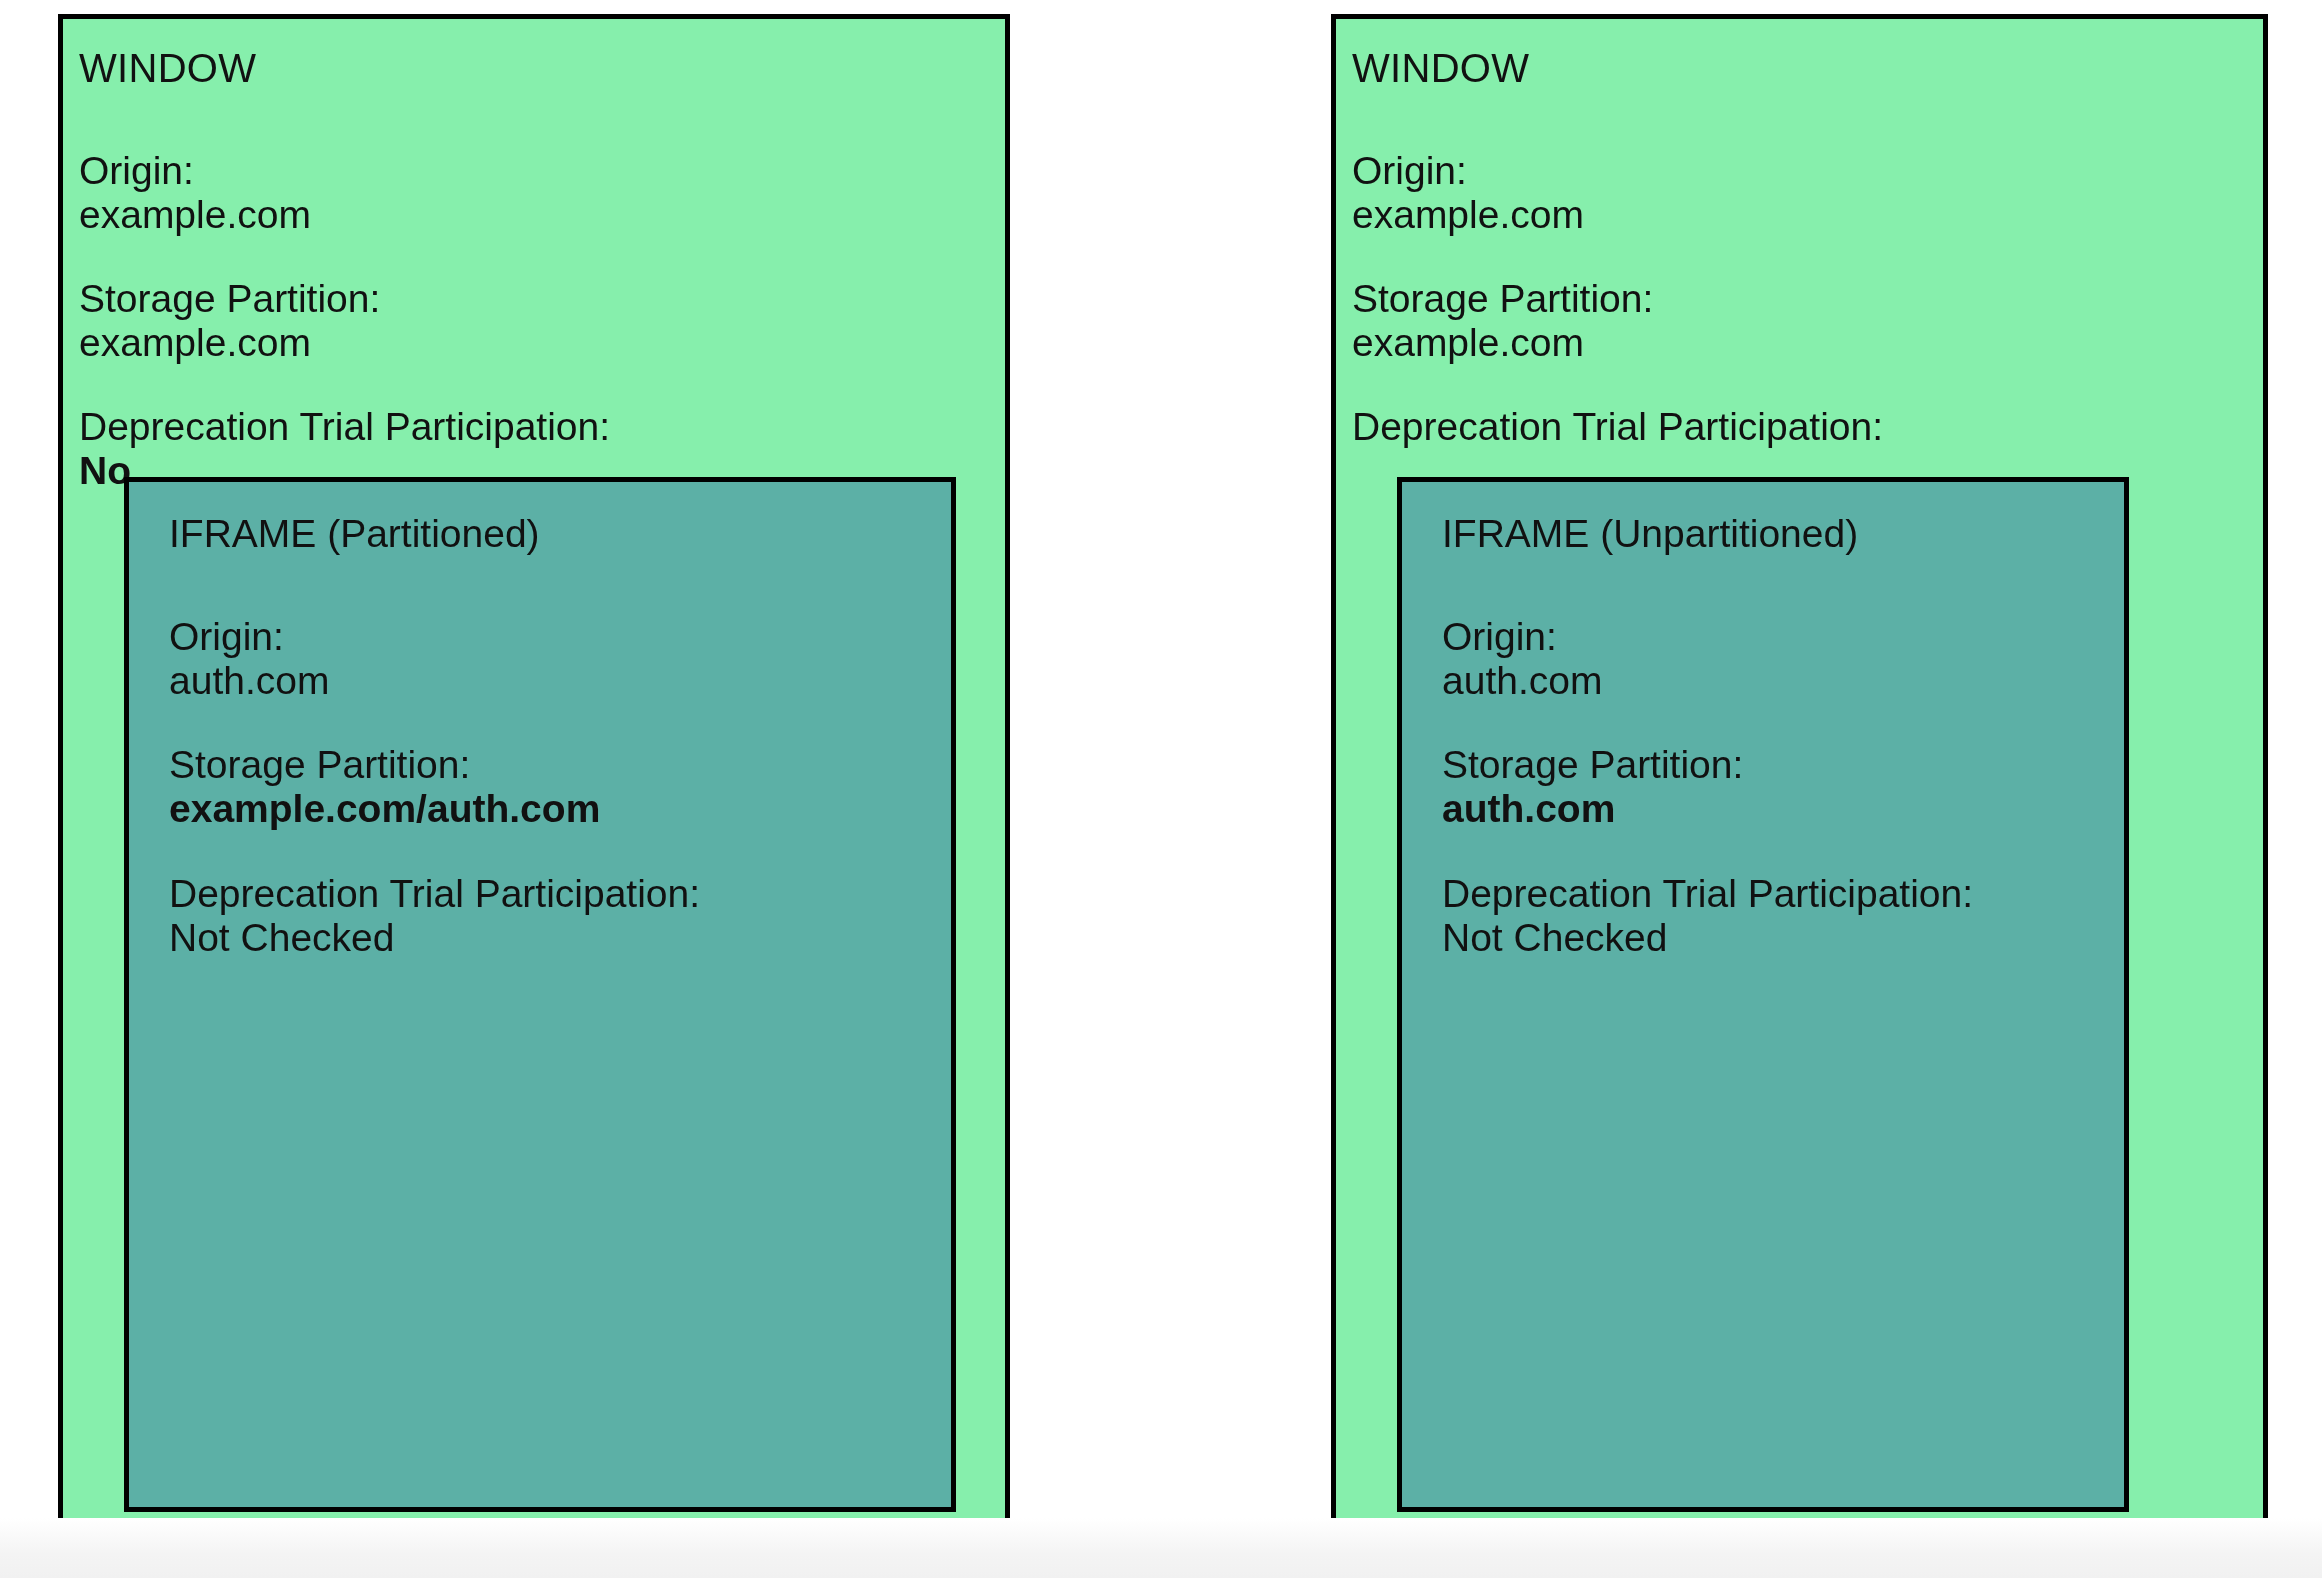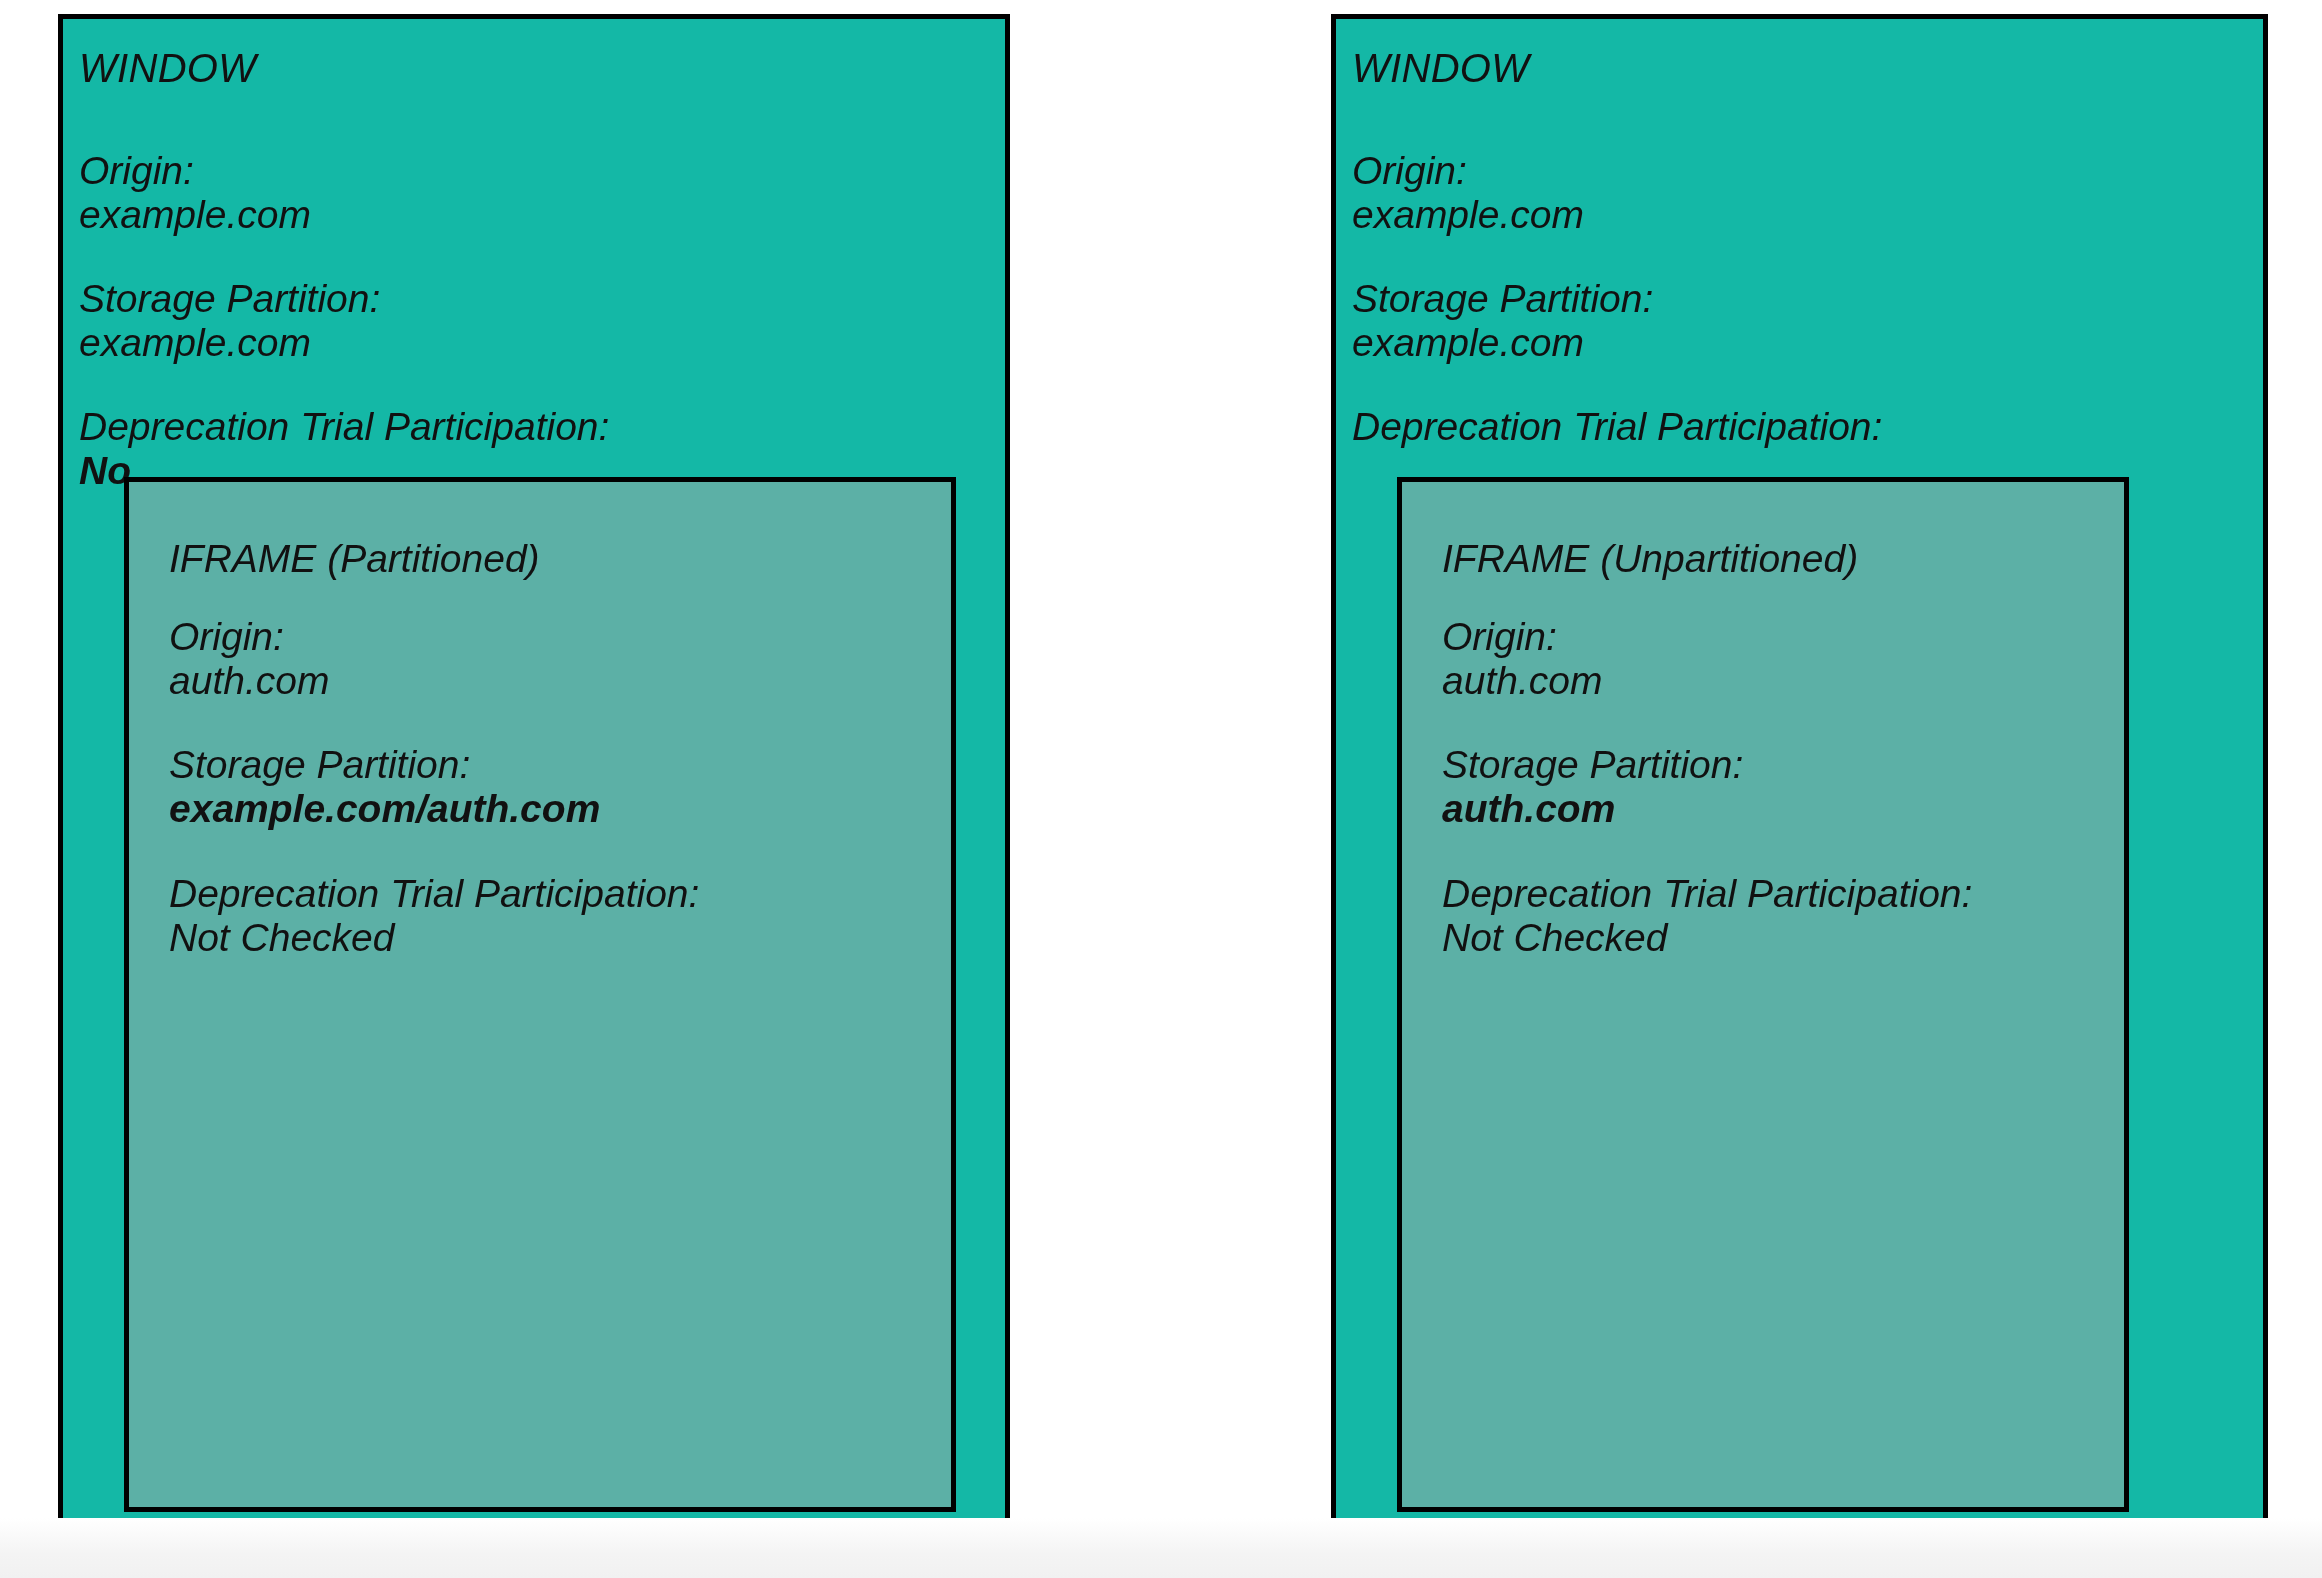--- a/index.html
+++ b/index.html
@@ -25,23 +25,22 @@
     left: 0;
     right: 0;
     bottom: 0;
     height: 60px;
     background: linear-gradient(to bottom, #ffffff 0%, #f4f4f4 60%, #f1f1f1 100%);
   }
 
   .window-box {
     position: absolute;
     box-sizing: border-box;
-    background: #14b8a6;
+    background: #86efac;
     border: 5px solid #000000;
-    font-style: italic;
   }
   #window-left  { left: 58px;   top: 14px; width: 952px;  height: 1539px; }
   #window-right { left: 1331px; top: 14px; width: 937px;  height: 1539px; }
 
   .win-title {
     position: absolute;
     font-size: 40px;
     color: #111111;
     letter-spacing: 0.3px;
     white-space: nowrap;
@@ -74,21 +73,21 @@
   
   .iframe-box {
     position: absolute;
     box-sizing: border-box;
     background: #5cb0a6;
     border: 5px solid #000000;
   }
   #iframe-left  { left: 61px; top: 458px; width: 832px;  height: 1035px; }
   #iframe-right { left: 61px; top: 458px; width: 732px;  height: 1035px; }
 
-  .iframe-title     { position: absolute; left: 40px; top: 30px; font-size: 39px; color:#111; white-space: nowrap; margin-top: 25px; }
+  .iframe-title     { position: absolute; left: 40px; top: 30px; font-size: 39px; color:#111; white-space: nowrap; }
   .if-origin        { left: 40px; top: 113px; }
   .if-storage       { left: 40px; top: 241px; }
   .if-deprecation   { left: 40px; top: 370px; }
 </style>
 </head>
 <body>
 
 <div class="canvas">
 
   <div class="window-box" id="window-left">

